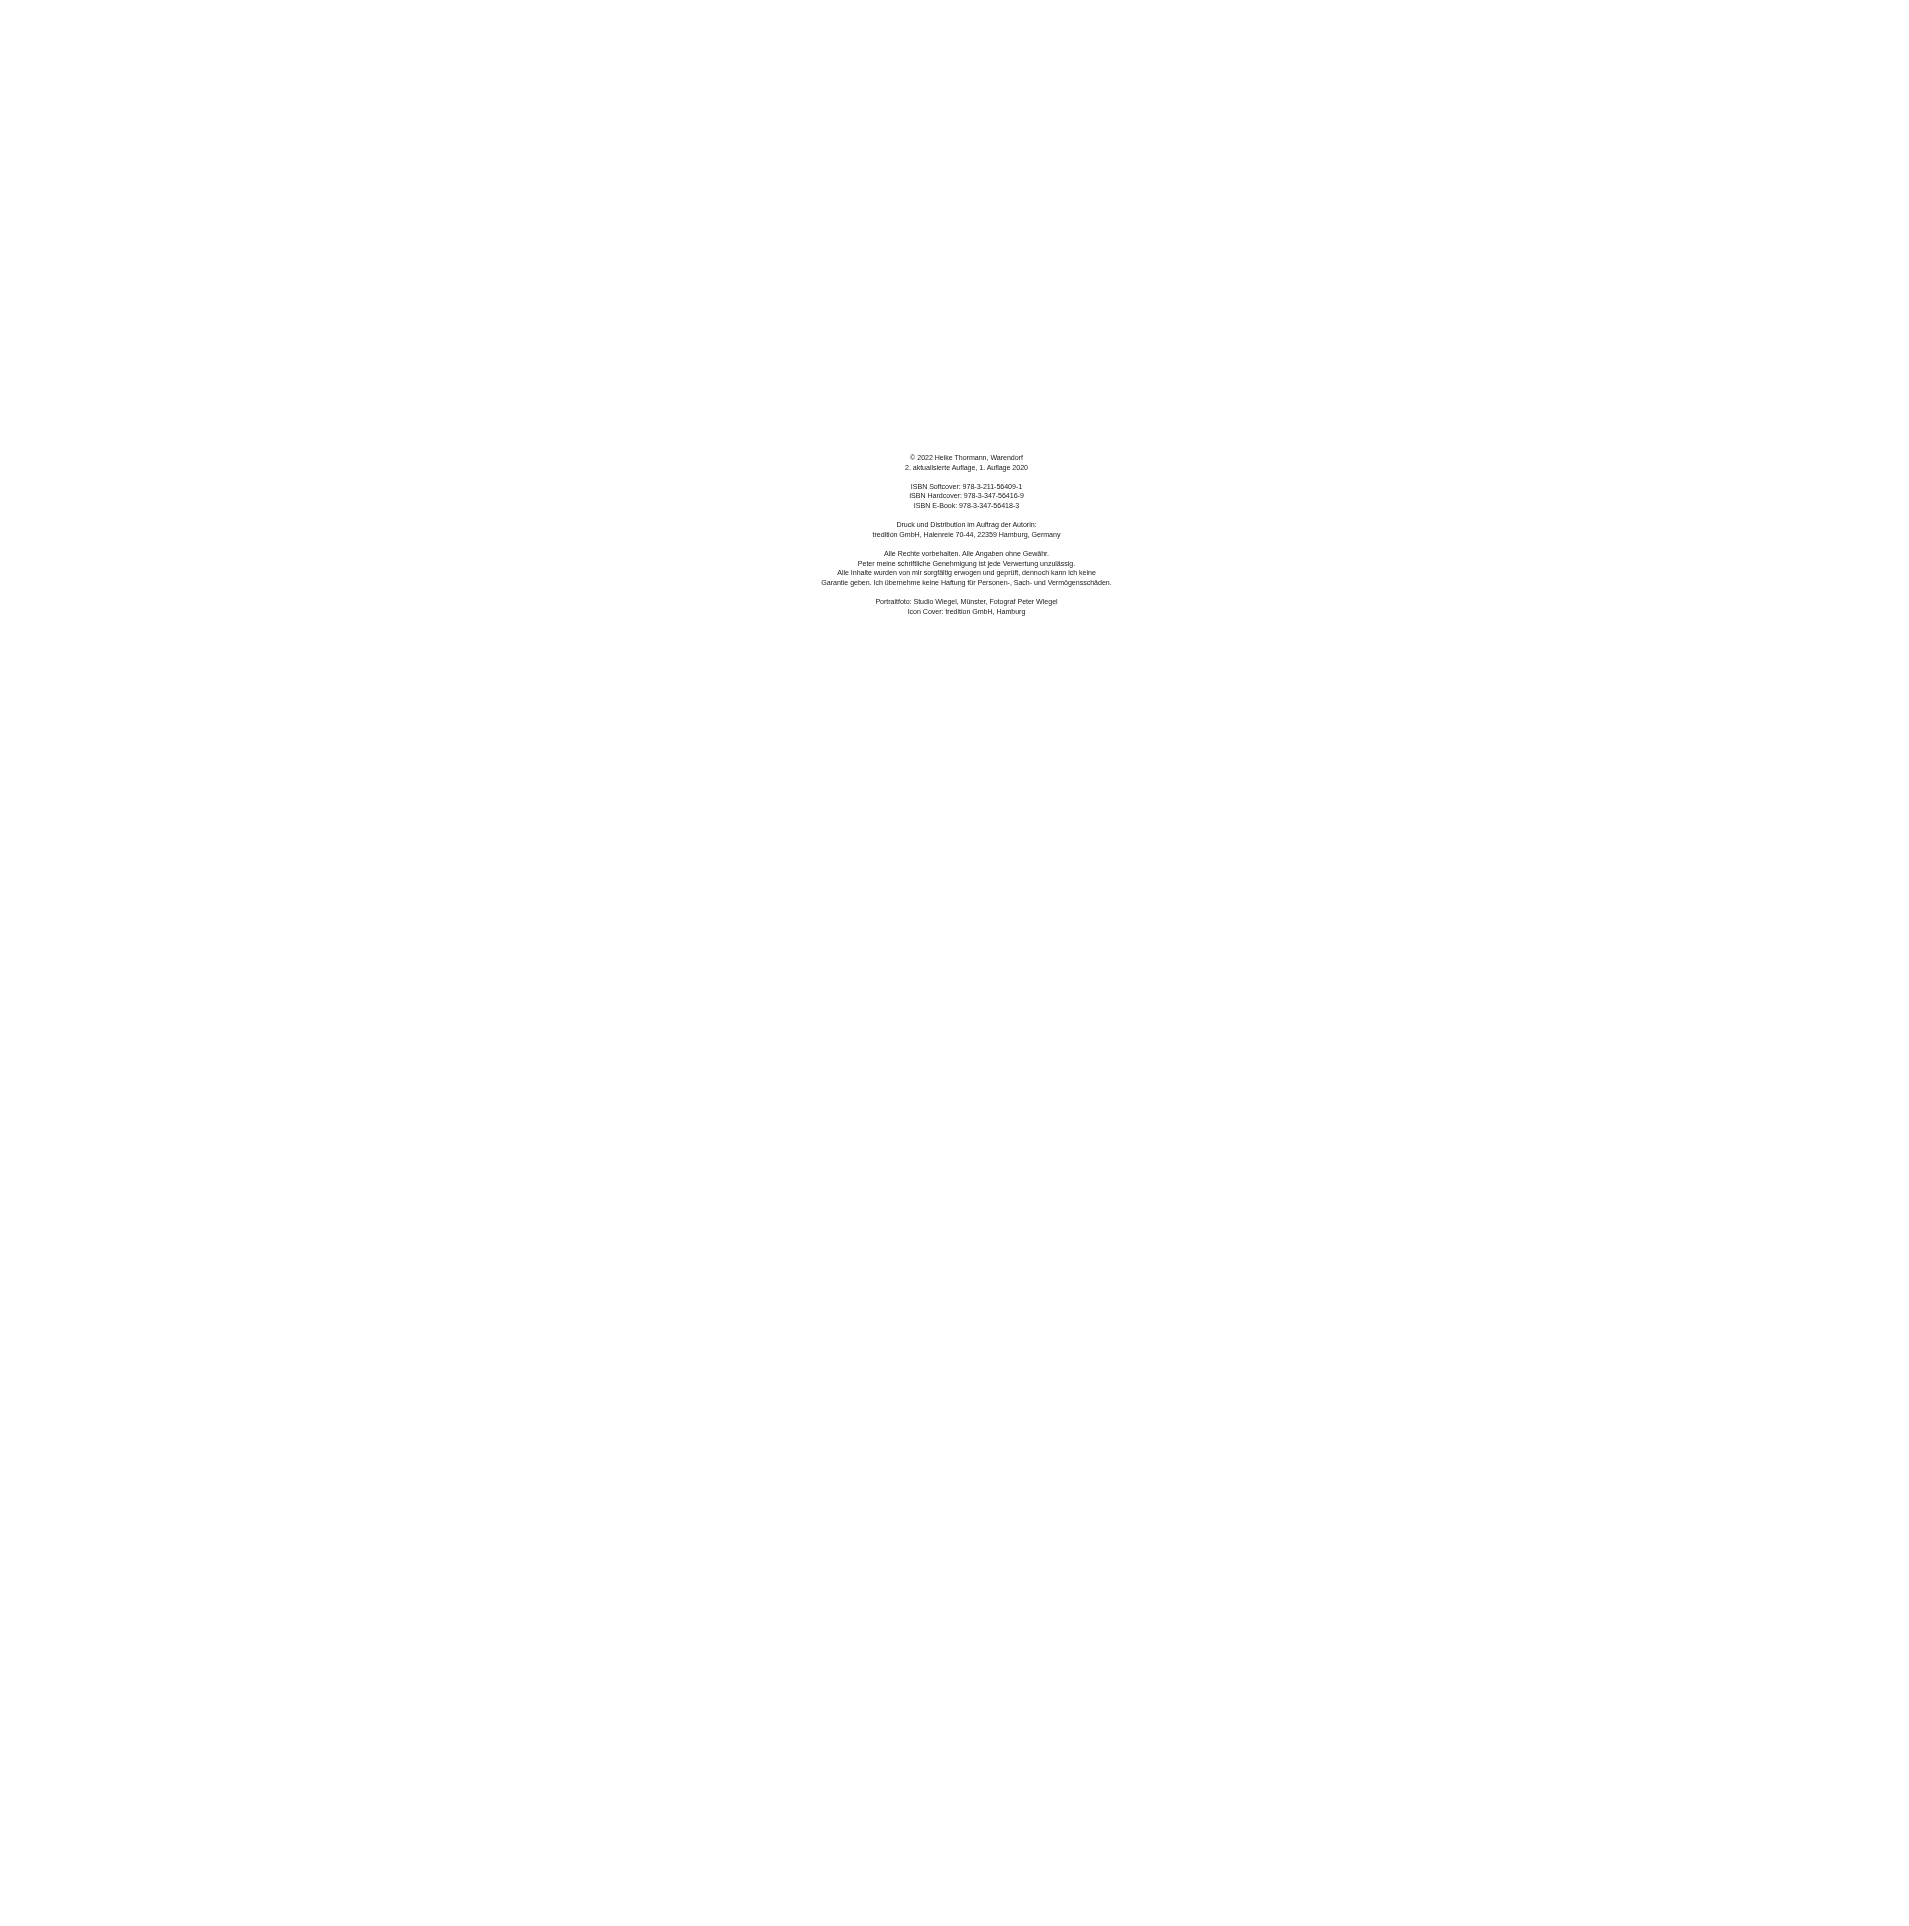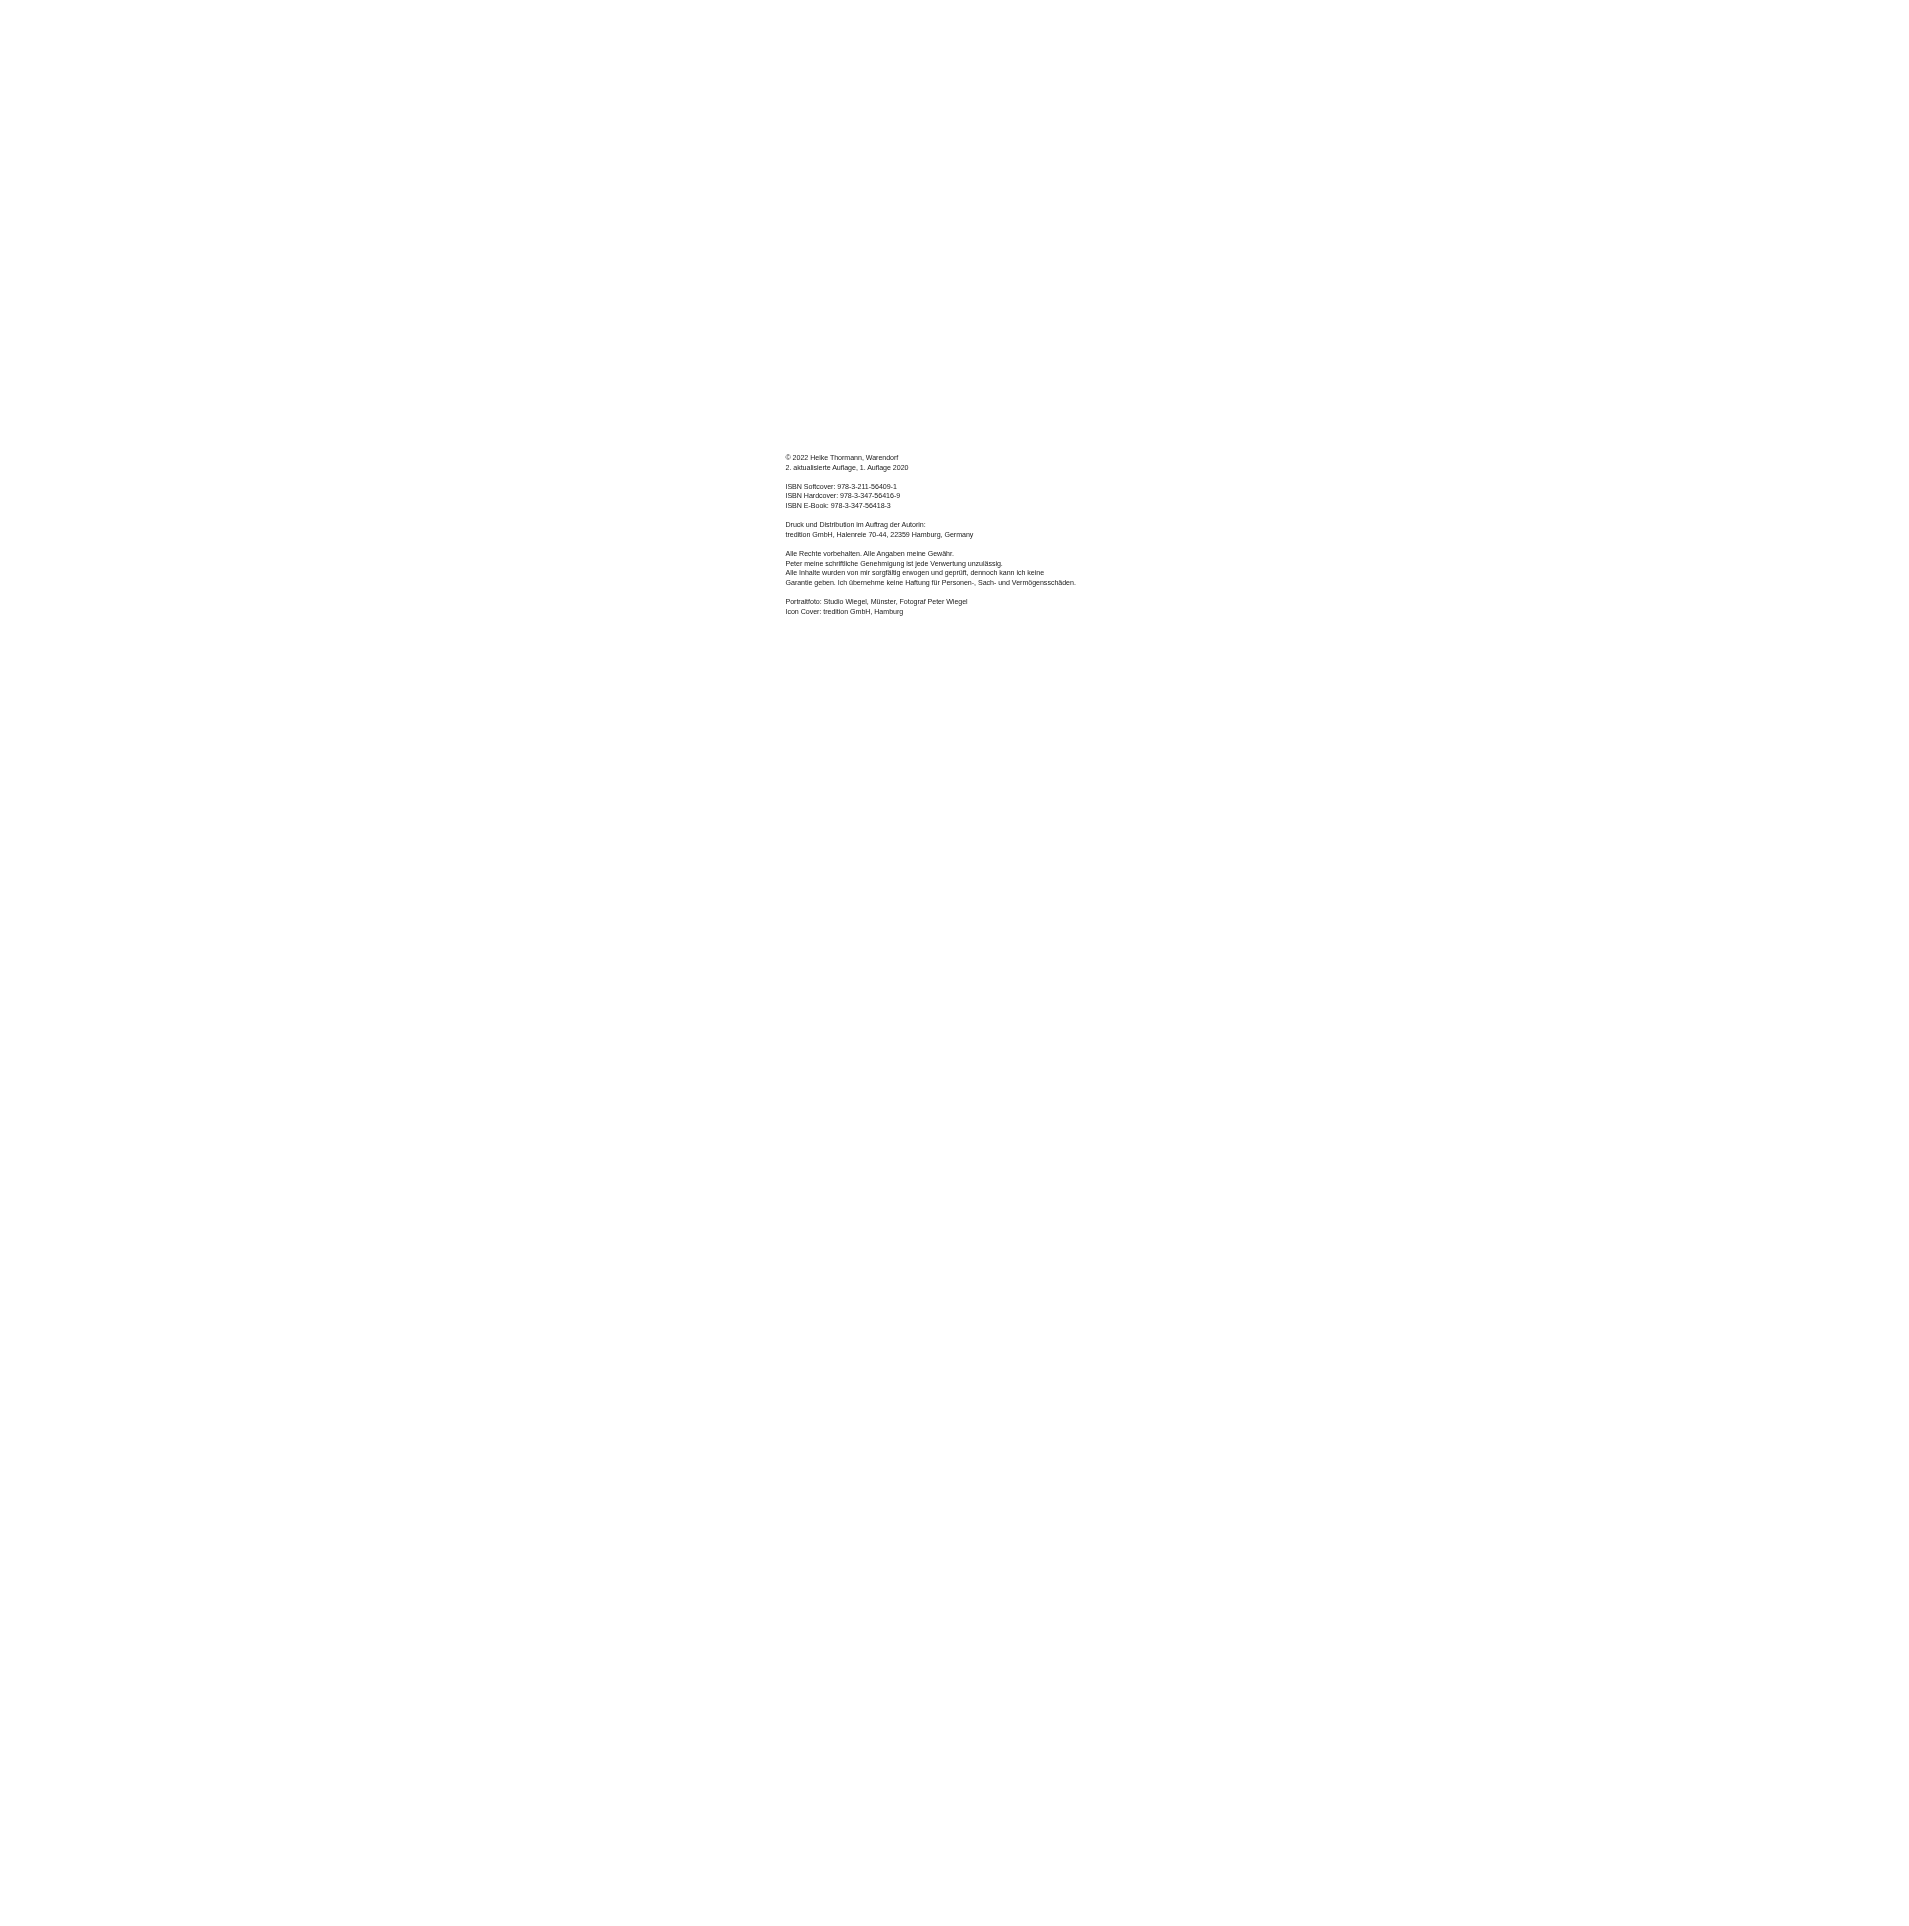--- a/index.html
+++ b/index.html
@@ -22,20 +22,21 @@
     left: 70px;
     top: 454px;
     right: 46px;
     color: #1a1a1a;
     font-size: 7.1px;
     line-height: 9.6px;
     letter-spacing: -0.04px;
   }
   .imprint-block p {
     margin: 0 0 9.6px 0;
+    text-align: center;
   }
   .imprint-block p:last-child {
     margin-bottom: 12px;
   }
   .line {
     display: block;
     white-space: pre-wrap;
   }
 </style>
 </head>
@@ -54,21 +55,21 @@
       <span class="line">ISBN Hardcover: 978-3-347-56416-9</span>
       <span class="line">ISBN E-Book: 978-3-347-56418-3</span>
     </p>
 
     <p>
       <span class="line">Druck und Distribution im Auftrag der Autorin:</span>
       <span class="line">tredition GmbH, Halenreie 70-44, 22359 Hamburg, Germany</span>
     </p>
 
     <p>
-      <span class="line">Alle Rechte vorbehalten. Alle Angaben meine Gewähr.</span>
+      <span class="line">Alle Rechte vorbehalten. Alle Angaben ohne Gewähr.</span>
       <span class="line">Peter meine schriftliche Genehmigung ist jede Verwertung unzulässig.</span>
       <span class="line">Alle Inhalte wurden von mir sorgfältig erwogen und geprüft, dennoch kann ich keine</span>
       <span class="line">Garantie geben. Ich übernehme keine Haftung für Personen-, Sach- und Vermögensschäden.</span>
     </p>
 
     <p>
       <span class="line">Portraitfoto: Studio Wiegel, Münster, Fotograf Peter Wiegel</span>
       <span class="line">Icon Cover: tredition GmbH, Hamburg</span>
     </p>
 

